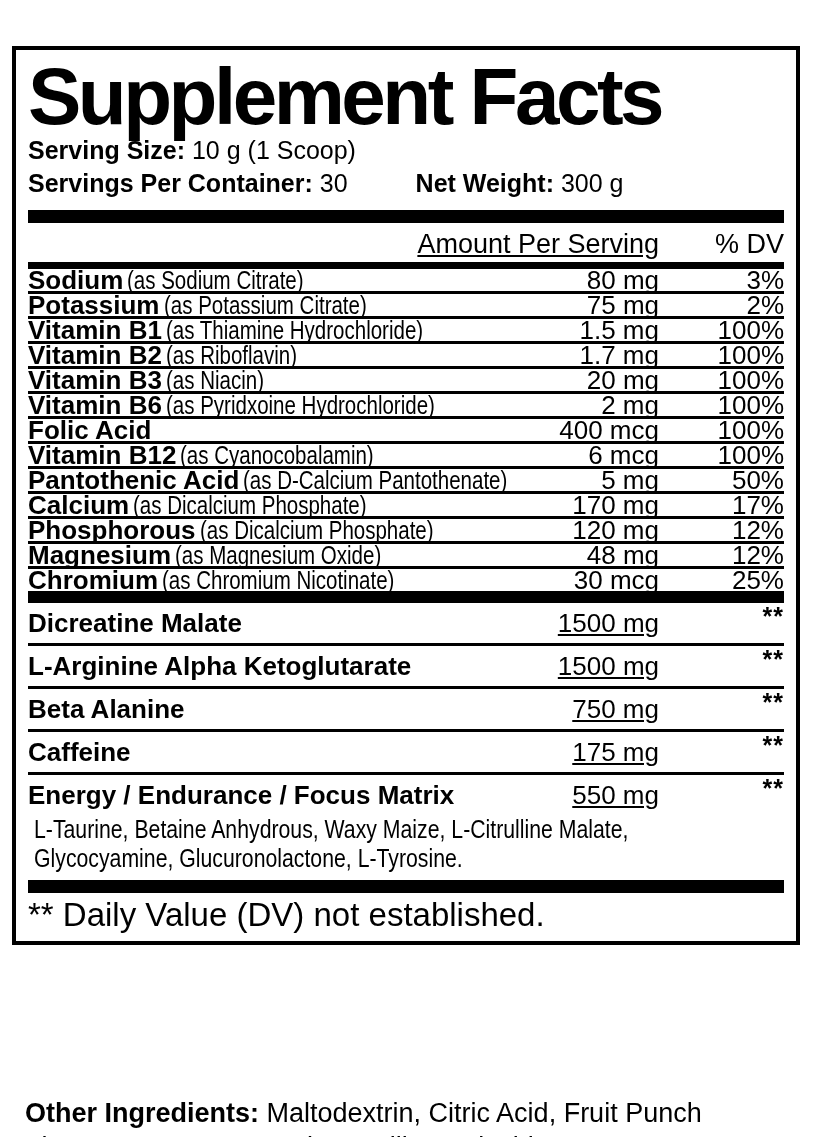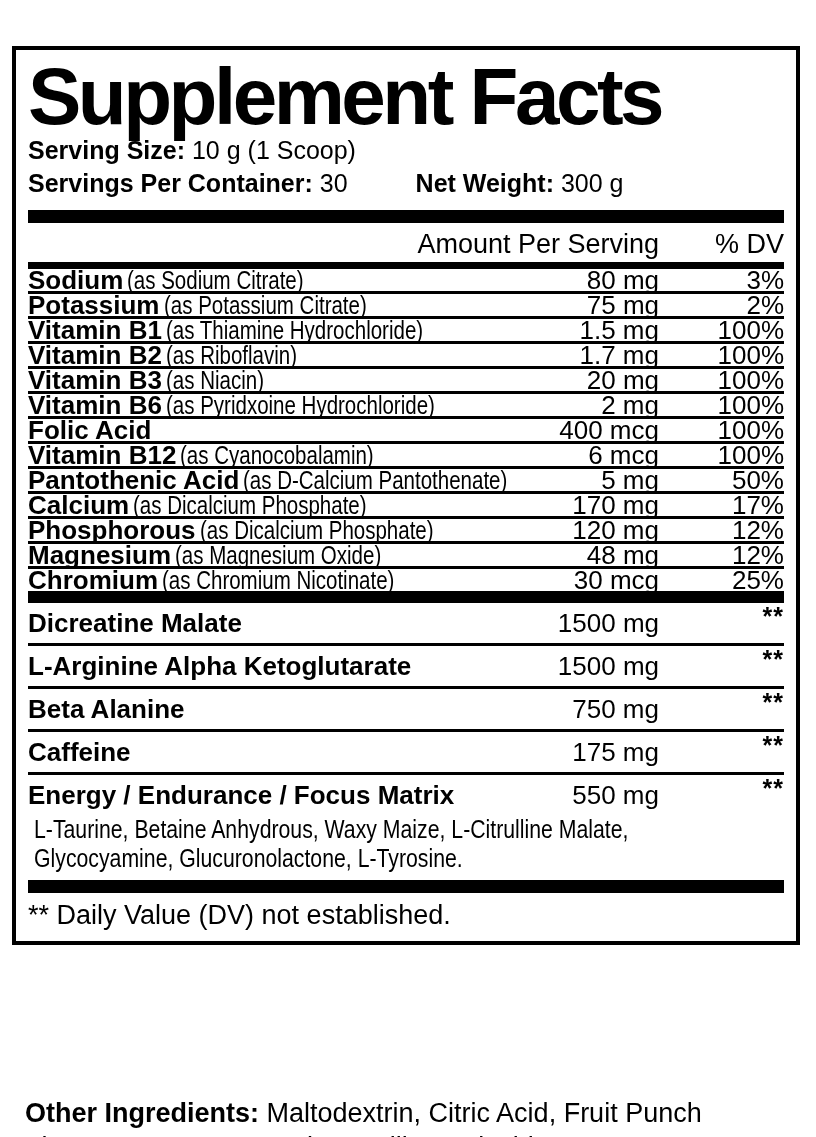--- a/index.html
+++ b/index.html
@@ -62,35 +62,35 @@
   #blend-rows .rowline{height:40px;}
   .name{white-space:nowrap;font-weight:bold;}
   .form{
     display:inline-block;
     font-weight:normal;
     font-size:25px;
     transform:scaleX(0.82);
     transform-origin:0 50%;
     margin-left:4px;
   }
-  .amt{margin-left:auto;text-align:right;white-space:nowrap;font-weight:normal;}
+  .amt{margin-left:auto;text-align:right;white-space:nowrap;font-weight:normal;text-decoration:underline;}
   .dv{width:93px;text-align:right;font-weight:normal;padding-left:32px;}
   .dv.stars{position:relative;top:-7px;font-weight:bold;font-size:25px;letter-spacing:1px;}
   .sub{
     font-size:25px;
     line-height:29px;
     padding:0 0 7px 6px;
   }
   .sub div{
     transform:scaleX(0.85);
     transform-origin:0 50%;
     white-space:nowrap;
   }
   .footnote{
-    font-size:27px;
+    font-size:33px;
     line-height:32px;
     margin-top:6px;
     padding-bottom:2px;
   }
   .other{
     position:absolute;
     left:25px;top:1064px;
     width:735px;
     font-size:27px;
     line-height:34px;

